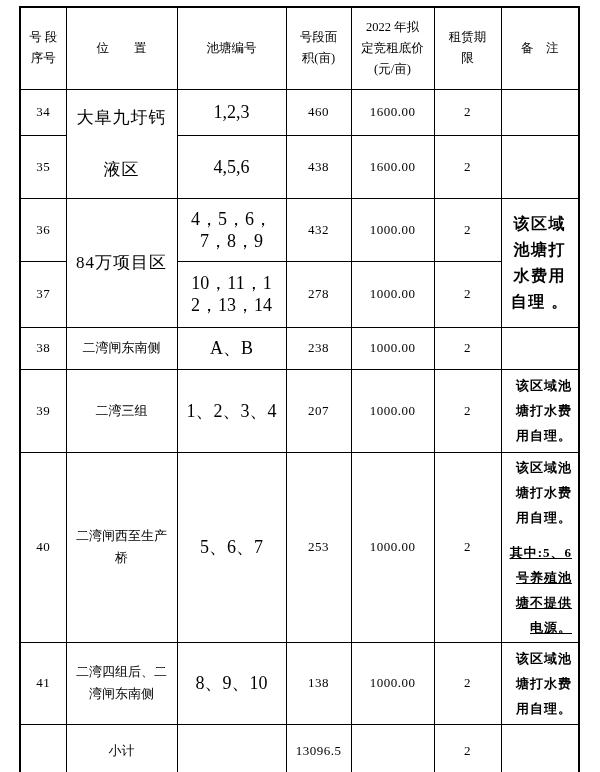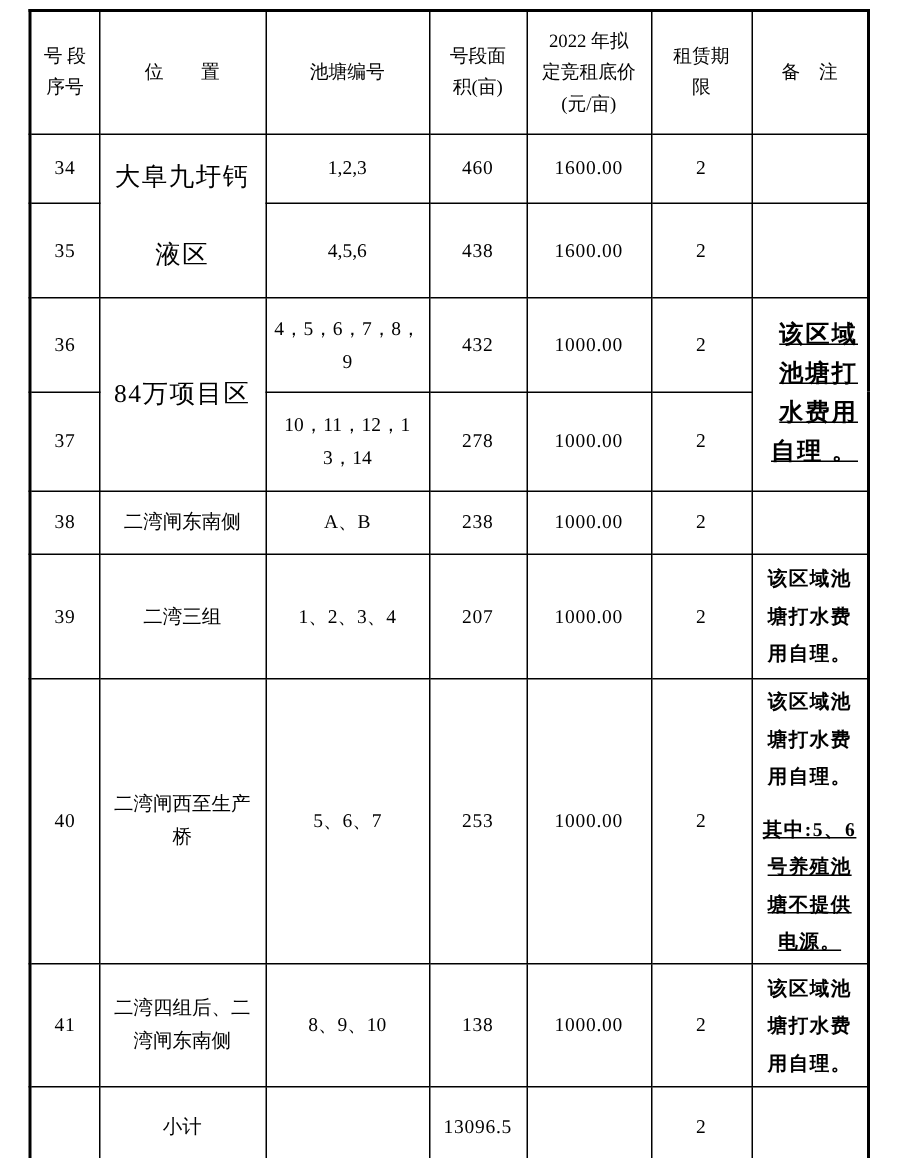--- a/index.html
+++ b/index.html
@@ -24,37 +24,36 @@
     font-size: 13px;
     padding: 2px 3px;
     overflow: hidden;
     word-break: break-all;
   }
   .hdr { font-size: 12.5px; line-height: 21px; padding: 2px; }
   .loc { font-size: 13px; line-height: 22px; padding: 2px 6px; }
   .loc-lg { font-size: 17px; letter-spacing: 1px; }
   .loc-lg .ln { line-height: 52px; }
   .num { font-size: 13px; letter-spacing: 0.5px; margin-top: 34px; }
-  .ponds { font-size: 13px; line-height: 22px; padding: 2px 4px; }
+  .ponds { font-size: 18px; line-height: 22px; padding: 2px 4px; }
   .remark {
     font-weight: bold;
-    text-align: center;
+    text-align: right;
     font-size: 13px;
     line-height: 25px;
     letter-spacing: 1px;
     padding: 2px 6px;
   }
   .remark-lg {
     font-weight: bold;
-    text-align: right;
+    text-align: center;
     font-size: 16px;
     line-height: 26px;
     letter-spacing: 1.5px;
     padding: 2px 6px;
-    text-decoration: underline;
   }
   .remark .p2 { text-decoration: underline; margin-top: 10px; }
 </style>
 </head>
 <body>
 
 <table class="rental">
   <colgroup>
     <col style="width:46px">
       <col style="width:111px">

